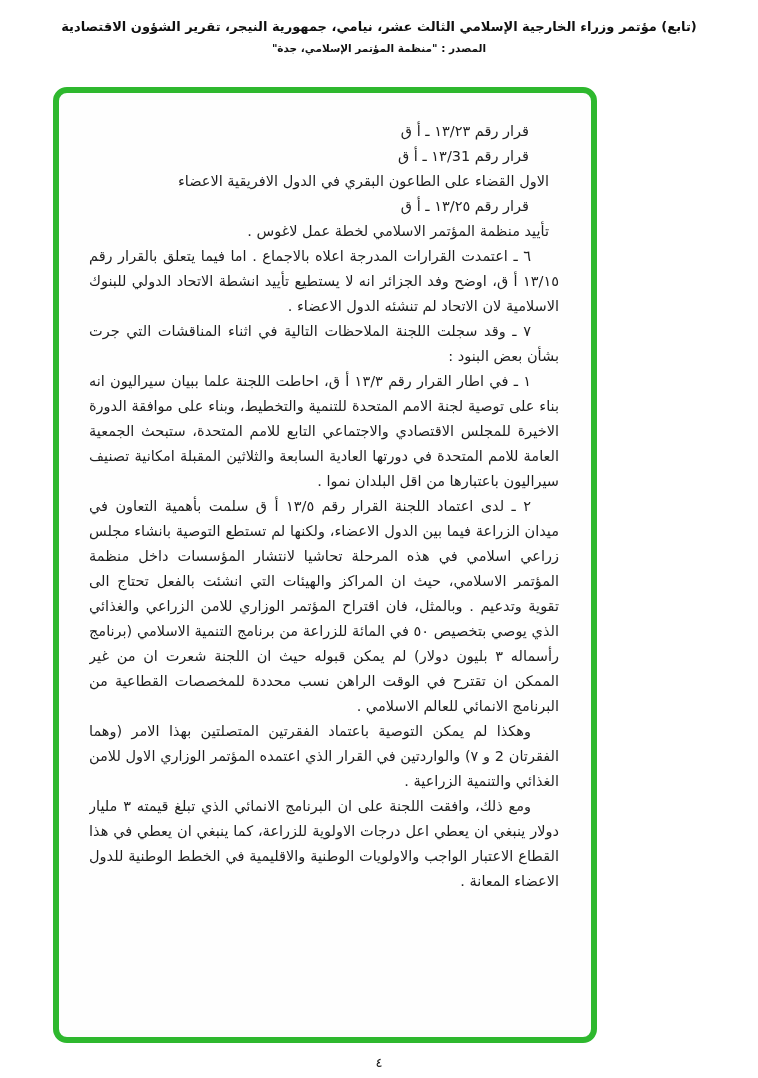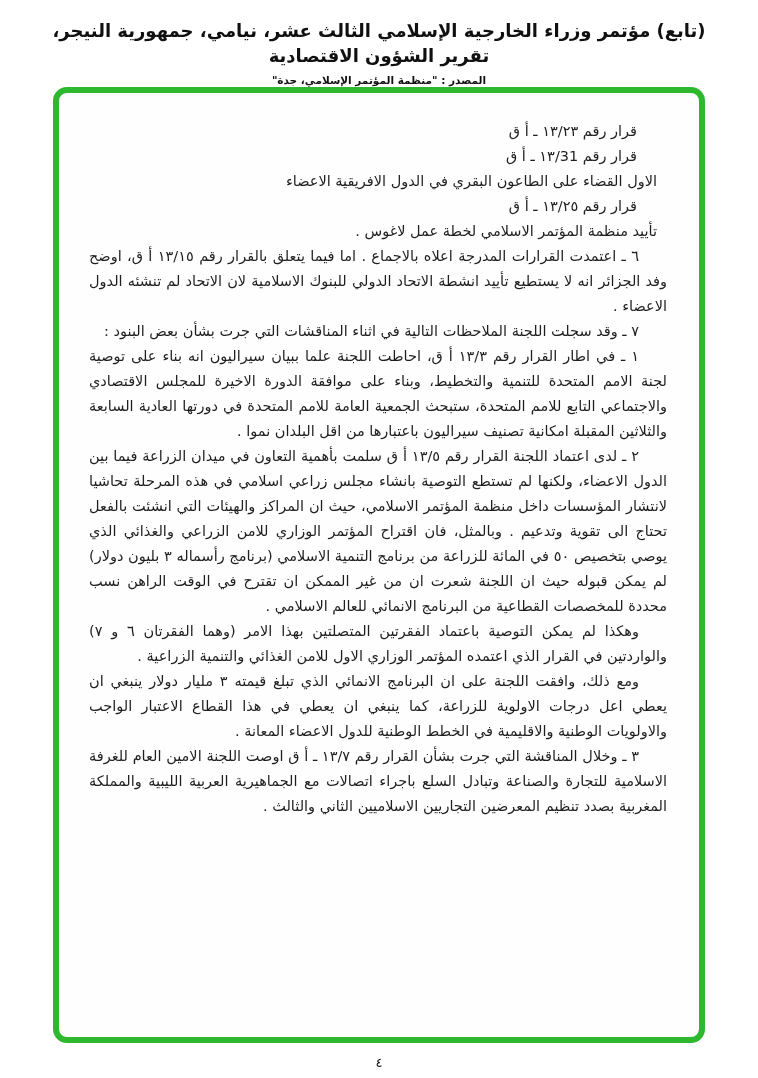--- a/index.html
+++ b/index.html
@@ -20,36 +20,36 @@
   .doc-header {
     position: absolute;
     top: 18px;
     left: 30px;
     right: 30px;
     direction: rtl;
     text-align: center;
     color: #101010;
   }
   .header-line1 {
-    font-size: 18px;
+    font-size: 13px;
     font-weight: 700;
     line-height: 1.4;
   }
   .header-line2 {
     font-size: 10.5px;
     font-weight: 700;
     margin-top: 6px;
   }
 
   
   .green-frame {
     position: absolute;
     top: 87px;
     left: 53px;
-    width: 652px;
+    width: 544px;
     height: 956px;
     box-sizing: border-box;
     border: 6px solid var(--frame-green, #2eb82e);
     border-radius: 14px;
     background: #fefefe;
   }
 
   
   .content {
     position: absolute;
@@ -112,22 +112,21 @@
       <p class="p-decree">قرار رقم ١٣/31 ـ أ ق</p>
       <p class="p-body">الاول القضاء على الطاعون البقري في الدول الافريقية الاعضاء</p>
 
       <p class="p-decree">قرار رقم ١٣/٢٥ ـ أ ق</p>
       <p class="p-body">تأييد منظمة المؤتمر الاسلامي لخطة عمل لاغوس .</p>
 
       <p class="p-numbered">٦ ـ اعتمدت القرارات المدرجة اعلاه بالاجماع . اما فيما يتعلق بالقرار رقم ١٣/١٥ أ ق، اوضح وفد الجزائر انه لا يستطيع تأييد انشطة الاتحاد الدولي للبنوك الاسلامية لان الاتحاد لم تنشئه الدول الاعضاء .</p>
       <p class="p-numbered">٧ ـ وقد سجلت اللجنة الملاحظات التالية في اثناء المناقشات التي جرت بشأن بعض البنود :</p>
       <p class="p-numbered">١ ـ في اطار القرار رقم ١٣/٣ أ ق، احاطت اللجنة علما ببيان سيراليون انه بناء على توصية لجنة الامم المتحدة للتنمية والتخطيط، وبناء على موافقة الدورة الاخيرة للمجلس الاقتصادي والاجتماعي التابع للامم المتحدة، ستبحث الجمعية العامة للامم المتحدة في دورتها العادية السابعة والثلاثين المقبلة امكانية تصنيف سيراليون باعتبارها من اقل البلدان نموا .</p>
       <p class="p-numbered">٢ ـ لدى اعتماد اللجنة القرار رقم ١٣/٥ أ ق سلمت بأهمية التعاون في ميدان الزراعة فيما بين الدول الاعضاء، ولكنها لم تستطع التوصية بانشاء مجلس زراعي اسلامي في هذه المرحلة تحاشيا لانتشار المؤسسات داخل منظمة المؤتمر الاسلامي، حيث ان المراكز والهيئات التي انشئت بالفعل تحتاج الى تقوية وتدعيم . وبالمثل، فان اقتراح المؤتمر الوزاري للامن الزراعي والغذائي الذي يوصي بتخصيص ٥٠ في المائة للزراعة من برنامج التنمية الاسلامي (برنامج رأسماله ٣ بليون دولار) لم يمكن قبوله حيث ان اللجنة شعرت ان من غير الممكن ان تقترح في الوقت الراهن نسب محددة للمخصصات القطاعية من البرنامج الانمائي للعالم الاسلامي .</p>
-      <p class="p-numbered">وهكذا لم يمكن التوصية باعتماد الفقرتين المتصلتين بهذا الامر (وهما الفقرتان ٦ و ٧) والواردتين في القرار الذي اعتمده المؤتمر الوزاري الاول للامن الغذائي والتنمية الزراعية .</p>
+      <p class="p-numbered">وهكذا لم يمكن التوصية باعتماد الفقرتين المتصلتين بهذا الامر (وهما الفقرتان 2 و ٧) والواردتين في القرار الذي اعتمده المؤتمر الوزاري الاول للامن الغذائي والتنمية الزراعية .</p>
       <p class="p-numbered">ومع ذلك، وافقت اللجنة على ان البرنامج الانمائي الذي تبلغ قيمته ٣ مليار دولار ينبغي ان يعطي اعل درجات الاولوية للزراعة، كما ينبغي ان يعطي في هذا القطاع الاعتبار الواجب والاولويات الوطنية والاقليمية في الخطط الوطنية للدول الاعضاء المعانة .</p>
-      <p class="p-numbered">٣ ـ وخلال المناقشة التي جرت بشأن القرار رقم ١٣/٧ ـ أ ق اوصت اللجنة الامين العام للغرفة الاسلامية للتجارة والصناعة وتبادل السلع باجراء اتصالات مع الجماهيرية العربية الليبية والمملكة المغربية بصدد تنظيم المعرضين التجاريين الاسلاميين الثاني والثالث .</p>
 
     </div>
   </div>
 
   <div class="page-number">٤</div>
 
 </div>
 
 </body></html>

